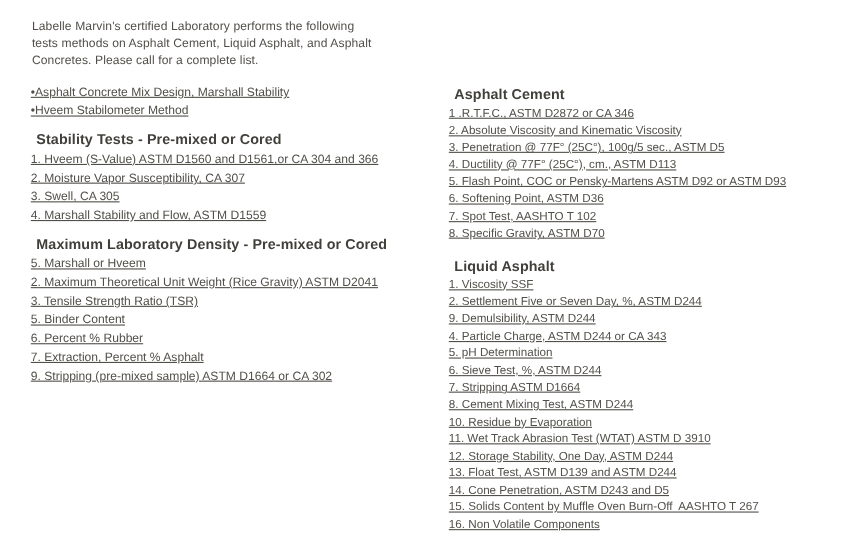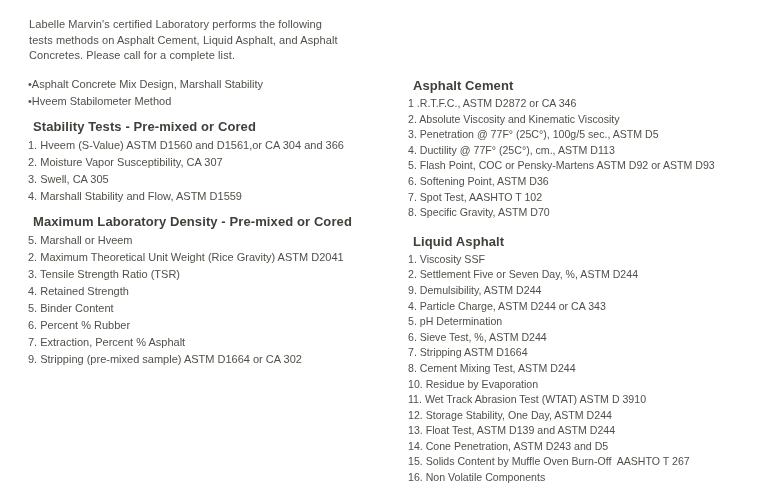--- a/index.html
+++ b/index.html
@@ -39,20 +39,21 @@
     font-size: 13px;
     font-weight: bold;
     color: #413f39;
     margin: 0 0 3px 5px;
     letter-spacing: 0.1px;
     white-space: pre;
   }
   .item {
     white-space: pre;
     letter-spacing: 0px;
+    text-decoration: underline;
   }
   .col-left  .item { font-size: 11px;   line-height: 17px; }
   .col-right .item { font-size: 10.6px; line-height: 15.6px; }
 </style>
 </head>
 <body>
 
 <div class="intro">
   <div class="intro-line">Labelle Marvin's certified Laboratory performs the following</div>
   <div class="intro-line">tests methods on Asphalt Cement, Liquid Asphalt, and Asphalt</div>
@@ -69,21 +70,20 @@
       <div class="item">1. Hveem (S-Value) ASTM D1560 and D1561,or CA 304 and 366</div>
       <div class="item">2. Moisture Vapor Susceptibility, CA 307</div>
       <div class="item">3. Swell, CA 305</div>
       <div class="item">4. Marshall Stability and Flow, ASTM D1559</div>
     </div>
     <div class="section">
       <div class="section-heading">Maximum Laboratory Density - Pre-mixed or Cored</div>
       <div class="item">5. Marshall or Hveem</div>
       <div class="item">2. Maximum Theoretical Unit Weight (Rice Gravity) ASTM D2041</div>
       <div class="item">3. Tensile Strength Ratio (TSR)</div>
-      <div class="item">4. Retained Strength</div>
       <div class="item">5. Binder Content</div>
       <div class="item">6. Percent % Rubber</div>
       <div class="item">7. Extraction, Percent % Asphalt</div>
       <div class="item">9. Stripping (pre-mixed sample) ASTM D1664 or CA 302</div>
     </div>
   </div>
 <div class="col col-right">
     <div class="section">
       <div class="section-heading">Asphalt Cement</div>
       <div class="item">1 .R.T.F.C., ASTM D2872 or CA 346</div>

